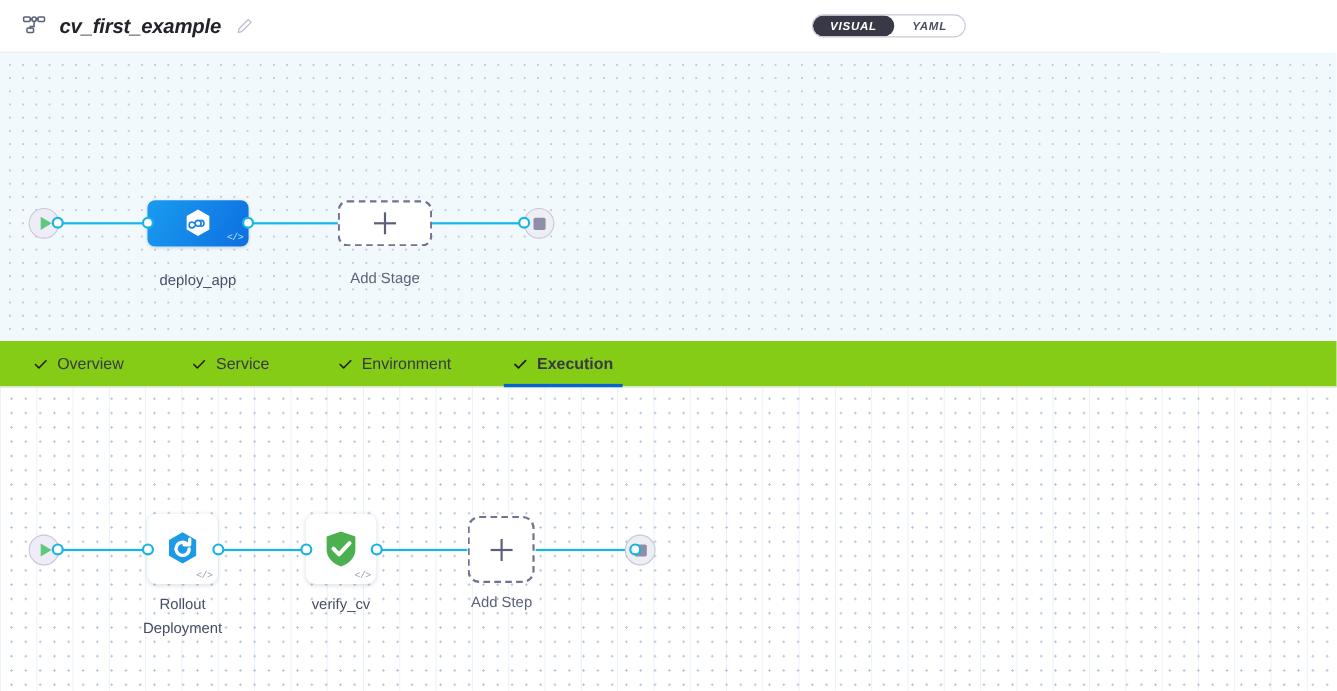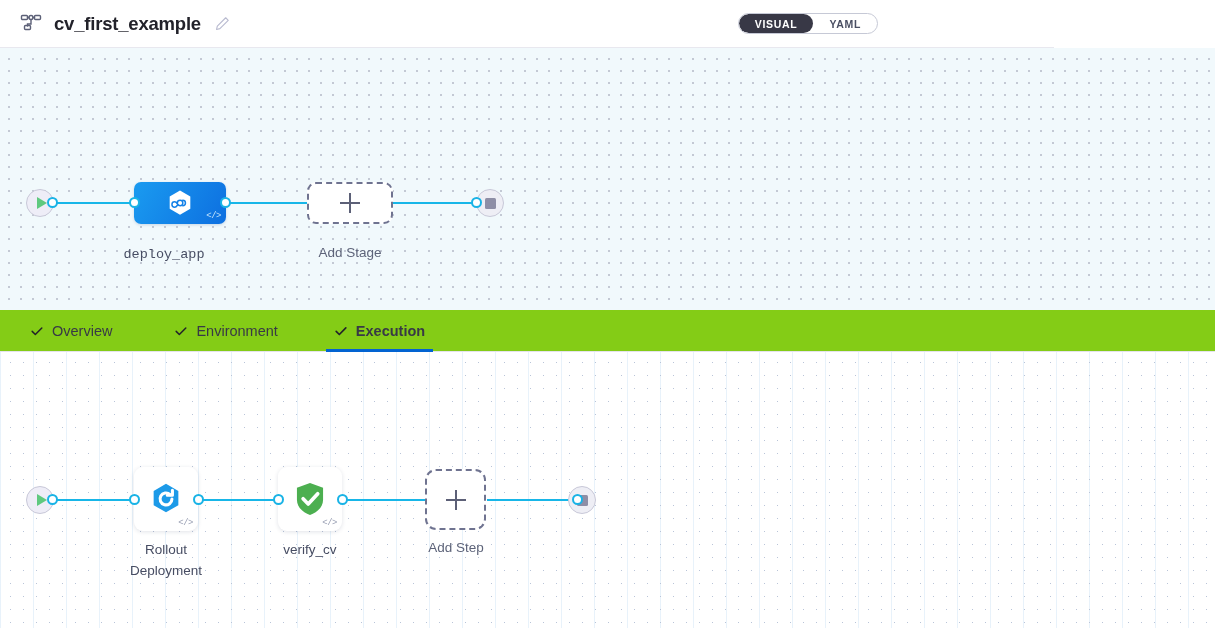--- a/index.html
+++ b/index.html
@@ -17,20 +17,21 @@
     position: absolute;
     left: 0; top: 0;
     width: 1054px;
     height: 48px;
     background: #ffffff;
     border-bottom: 1px solid #e8e8ef;
     display: flex;
     align-items: center;
     padding: 0 18px;
     z-index: 20;
+    font-style: italic;
   }
   .pipeline-icon {
     width: 26px; height: 26px;
     display: flex; align-items: center; justify-content: center;
     margin-right: 10px;
     flex: 0 0 auto;
   }
   .pipeline-title {
     font-size: 18.5px;
     font-weight: bold;
@@ -288,21 +289,21 @@
     <svg width="30" height="30" viewBox="0 0 32 32" fill="none">
       <path d="M16 2.6l11 6.4v13l-11 6.4-11-6.4v-13l11-6.4z" fill="#ffffff"></path>
       <path d="M13.2 16a2.9 2.9 0 1 1 2.9 2.9c-1.3 0-2.3-1.1-2.9-2.1-0.6-1-1.6-2.1-2.9-2.1a2.9 2.9 0 1 0 0 5.8c1.3 0 2.3-1.1 2.9-2.1" stroke="#1381e8" stroke-width="1.6" fill="none" stroke-linecap="round"></path>
       <path d="M18.9 13.1a2.9 2.9 0 1 1 0 5.8" stroke="#1381e8" stroke-width="1.6" fill="none" stroke-linecap="round"></path>
     </svg>
     <span class="code-badge on-blue">&lt;/&gt;</span>
   </div>
   <div class="port" style="left:129px; top:149px;"></div>
   <div class="port" style="left:220px; top:149px;"></div>
 
-  <div class="node-label" style="left:94px; top:197px; width:140px;font-family:Liberation Mono, monospace;">deploy_app</div>
+  <div class="node-label" style="left:110px; top:197px; width:140px;">deploy_app</div>
 
   <div class="add-node stage-add" style="left:307px; top:134px; width:86px; height:42px;">
     <span class="plus-glyph"></span>
   </div>
   <div class="node-label muted" style="left:280px; top:195px; width:140px;">Add Stage</div>
 
   <div class="port" style="left:471px; top:149px;"></div>
   <div class="terminal" style="left:476px; top:141px;">
     <span class="stop-sq"></span>
   </div>
@@ -311,20 +312,28 @@
 <div class="tabbar">
   <div class="tab" style="margin-left:22px;">
     <span class="check">
       <svg width="14" height="14" viewBox="0 0 16 16" fill="none">
           <path d="M2.5 8.4l3.6 3.6L13.5 4.5" stroke="#22222a" stroke-width="1.7" stroke-linecap="round" stroke-linejoin="round"></path>
         </svg>
     </span>
     <span>Overview</span>
   </div>
 
+  <div class="tab" style="margin-left:46px;">
+    <span class="check">
+      <svg width="14" height="14" viewBox="0 0 16 16" fill="none">
+          <path d="M2.5 8.4l3.6 3.6L13.5 4.5" stroke="#22222a" stroke-width="1.7" stroke-linecap="round" stroke-linejoin="round"></path>
+        </svg>
+    </span>
+    <span>Service</span>
+  </div>
 
   <div class="tab" style="margin-left:46px;">
     <span class="check">
       <svg width="14" height="14" viewBox="0 0 16 16" fill="none">
           <path d="M2.5 8.4l3.6 3.6L13.5 4.5" stroke="#22222a" stroke-width="1.7" stroke-linecap="round" stroke-linejoin="round"></path>
         </svg>
     </span>
     <span>Environment</span>
   </div>
 

